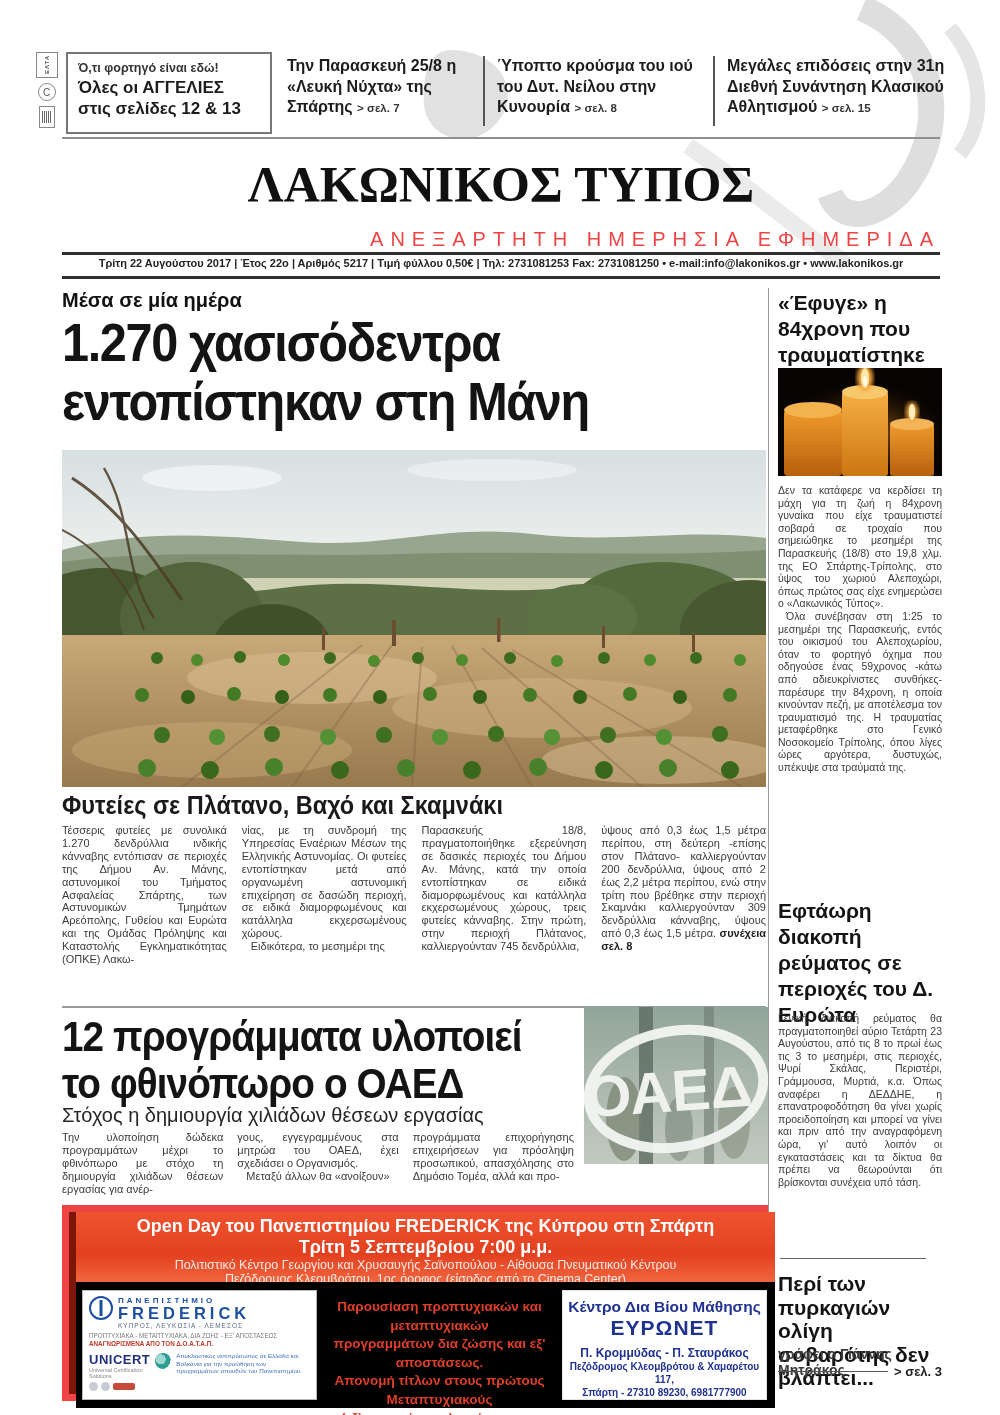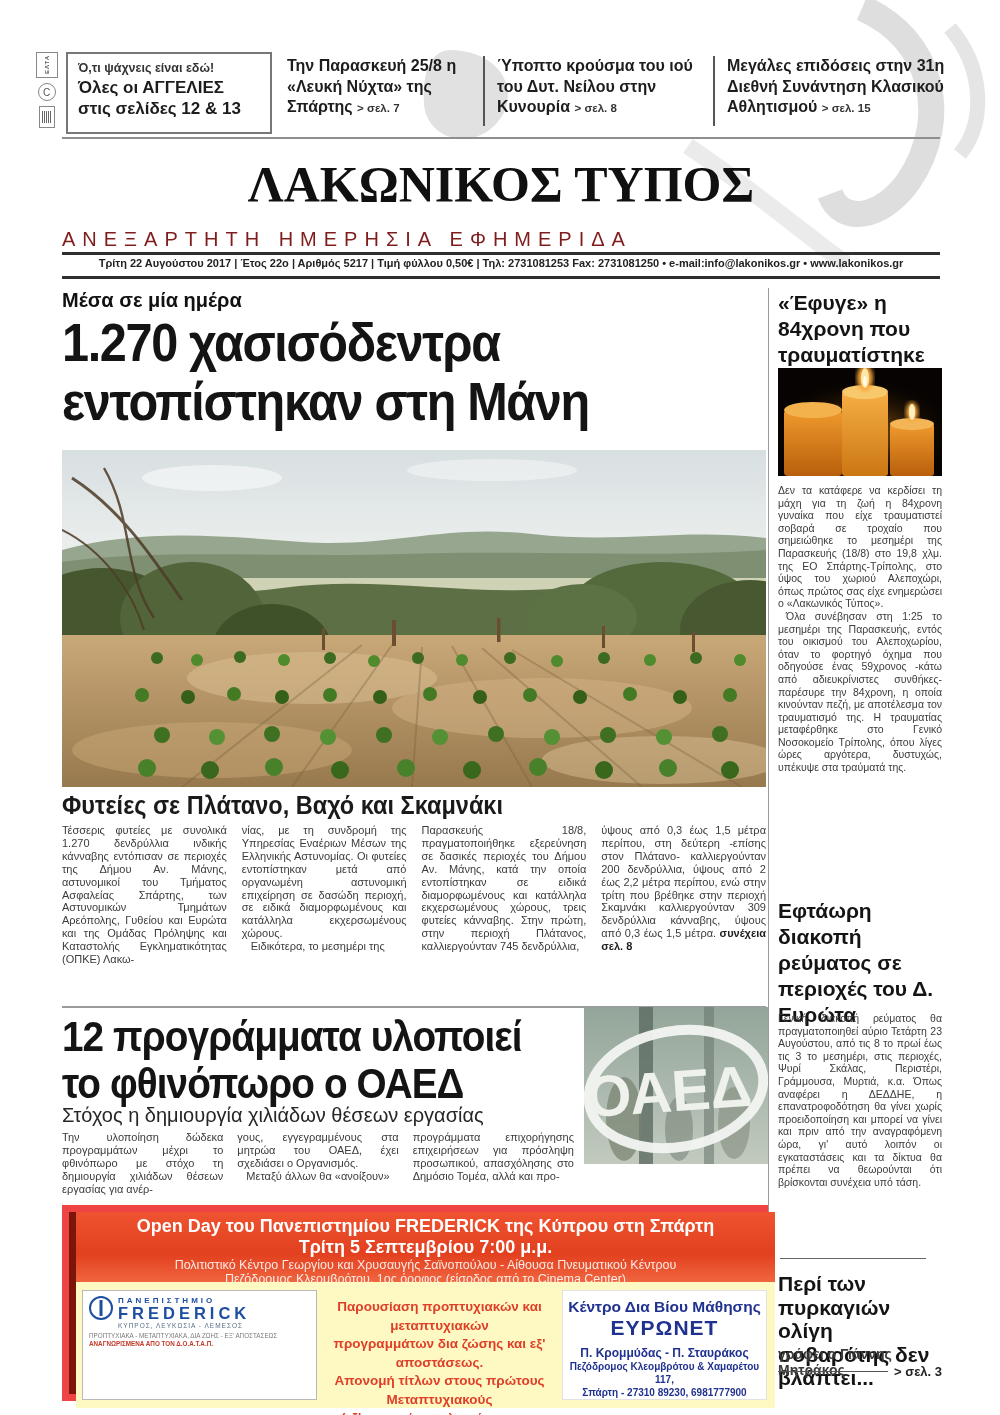--- a/index.html
+++ b/index.html
@@ -34,22 +34,22 @@
   .vdiv { width:1.5px; background:#555; top:56px; height:70px; }
   .vd1 { left:483px; } .vd2 { left:713px; }
   .toprule { left:62px; top:137px; width:878px; height:2px; background:#8f8f8f; }
   
   .masthead-title {
     left:62px; top:144px; width:878px; text-align:center;
     font-family:"Liberation Serif", serif; font-weight:bold; font-size:50px;
     color:#101010; letter-spacing:0px; line-height:80px; white-space:nowrap;
   }
   .masthead-sub {
-    left:62px; top:228px; width:878px; text-align:left;
-    font-size:20px; letter-spacing:7px; color:#7f1d1d; font-weight:500;
+    left:62px; top:228px; width:878px; text-align:right;
+    font-size:20px; letter-spacing:7px; color:#ef4444; font-weight:500;
   }
   .mrule { left:62px; width:878px; height:2.5px; background:#2f2f2f; }
   .mr1 { top:252px; } .mr2 { top:276px; }
   .dateline { left:62px; top:257px; width:878px; text-align:center; font-size:11px; font-weight:bold; color:#222; }
   
   .kicker { left:62px; top:289px; font-size:20px; font-weight:bold; color:#111; }
   .lead-headline {
     left:62px; top:313px; width:760px; font-size:54px; line-height:59px;
     font-weight:bold; color:#141414; letter-spacing:-1.5px;
     transform:scaleX(.9); transform-origin:left top; white-space:nowrap;
@@ -93,21 +93,21 @@
   
   .ad { left:62px; top:1205px; width:706px; height:196px; border:7px solid #ef4444; background:#fff; }
   .ad-strip { position:absolute; left:0; top:0; width:7px; height:100%; background:#7c150a; }
   .ad-banner {
     position:absolute; left:7px; top:0; width:699px; height:70px; text-align:center;
     background:linear-gradient(#ef5330,#e2401f 60%,#f0663f); color:#fff; padding-top:4px;
   }
   .ad-banner .b1 { font-size:18px; font-weight:bold; }
   .ad-banner .b2 { font-size:18px; font-weight:bold; }
   .ad-banner .b3, .ad-banner .b4 { font-size:12.5px; line-height:14px; color:rgba(255,255,255,.88); }
-  .ad-lower { position:absolute; left:7px; top:70px; width:699px; height:126px; background:#fef9c3; display:flex; gap:10px; padding:8px 8px 8px 6px; }
+  .ad-lower { position:absolute; left:7px; top:70px; width:699px; height:126px; background:#000000; display:flex; gap:10px; padding:8px 8px 8px 6px; }
   .fred { width:235px; border:1px solid #b9b9b9; background:#fff; padding:5px 6px; font-family:"Liberation Sans",sans-serif; }
   .fred-top { display:flex; gap:5px; align-items:flex-start; }
   .fred-logo { width:24px; height:24px; border:2.5px solid #1d4fa1; border-radius:50%; position:relative; flex:none; }
   .fred-logo i { position:absolute; left:50%; top:2px; width:3px; height:16px; background:#1d4fa1; transform:translateX(-50%); }
   .fred-univ { font-size:8px; letter-spacing:3px; color:#1d4fa1; font-weight:bold; }
   .fred-name { font-size:16.5px; letter-spacing:4px; color:#1d4fa1; font-weight:bold; line-height:17px; }
   .fred-loc { font-size:6.5px; letter-spacing:1px; color:#5a6c87; }
   .fred-small { font-size:6.3px; color:#7a7a7a; margin-top:3px; line-height:8px; }
   .fred-small b { color:#c23a2a; }
   .uni-row { display:flex; gap:5px; margin-top:4px; align-items:flex-start; }
@@ -149,21 +149,21 @@
           <i></i>
           <i></i>
           <i></i>
           <i></i>
           <i></i>
         </span>
       </div>
   </div>
 
   <div class="abs classified-box z1">
-    <div class="l1">Ό,τι ψάχνεις είναι εδώ!</div>
+    <div class="l1">Ό,τι φορτηγό είναι εδώ!</div>
     <div class="l2">Όλες οι ΑΓΓΕΛΙΕΣ</div>
     <div class="l2">στις σελίδες 12 &amp; 13</div>
   </div>
 
   <div class="abs teaser t1 z1">
     <span>Την Παρασκευή 25/8 η «Λευκή Νύχτα» της Σπάρτης</span>
     <span class="pref">&gt; σελ. 7</span>
   </div>
   <div class="abs vdiv vd1 z1"></div>
   <div class="abs teaser t2 z1">
@@ -422,20 +422,33 @@
           <div class="fred-logo">
               <i></i>
             </div>
           <div>
             <div class="fred-univ">ΠΑΝΕΠΙΣΤΗΜΙΟ</div>
             <div class="fred-name">FREDERICK</div>
             <div class="fred-loc">ΚΥΠΡΟΣ, ΛΕΥΚΩΣΙΑ - ΛΕΜΕΣΟΣ</div>
           </div>
         </div>
         <div class="fred-small"><span>ΠΡΟΠΤΥΧΙΑΚΑ - ΜΕΤΑΠΤΥΧΙΑΚΑ, ΔΙΑ ΖΩΗΣ - ΕΞ' ΑΠΟΣΤΑΣΕΩΣ</span> <b>ΑΝΑΓΝΩΡΙΣΜΕΝΑ ΑΠΟ ΤΟΝ Δ.Ο.Α.Τ.Α.Π.</b></div>
+        <div class="uni-row">
+          <div>
+            <div class="uni-name">UNICERT</div>
+            <div class="uni-sub">Universal Certification Solutions</div>
+            <div class="uni-logos">
+                <i></i>
+                <i></i>
+                <i class="red"></i>
+              </div>
+          </div>
+          <div class="uni-swirl"></div>
+          <div class="uni-text">Αποκλειστικός αντιπρόσωπος σε Ελλάδα και Βαλκάνια για την προώθηση των προγραμμάτων σπουδών του Πανεπιστημίου.</div>
+        </div>
       </div>
       <div class="ad-mid">
         <div>Παρουσίαση προπτυχιακών και μεταπτυχιακών</div>
         <div>προγραμμάτων δια ζώσης και εξ' αποστάσεως.</div>
         <div>Απονομή τίτλων στους πρώτους Μεταπτυχιακούς</div>
         <div>(εξ' αποστάσεως) απόφοιτους.</div>
       </div>
       <div class="euro">
         <div class="e1">Κέντρο Δια Βίου Μάθησης</div>
         <div class="e2">ΕΥΡΩΝΕΤ</div>

